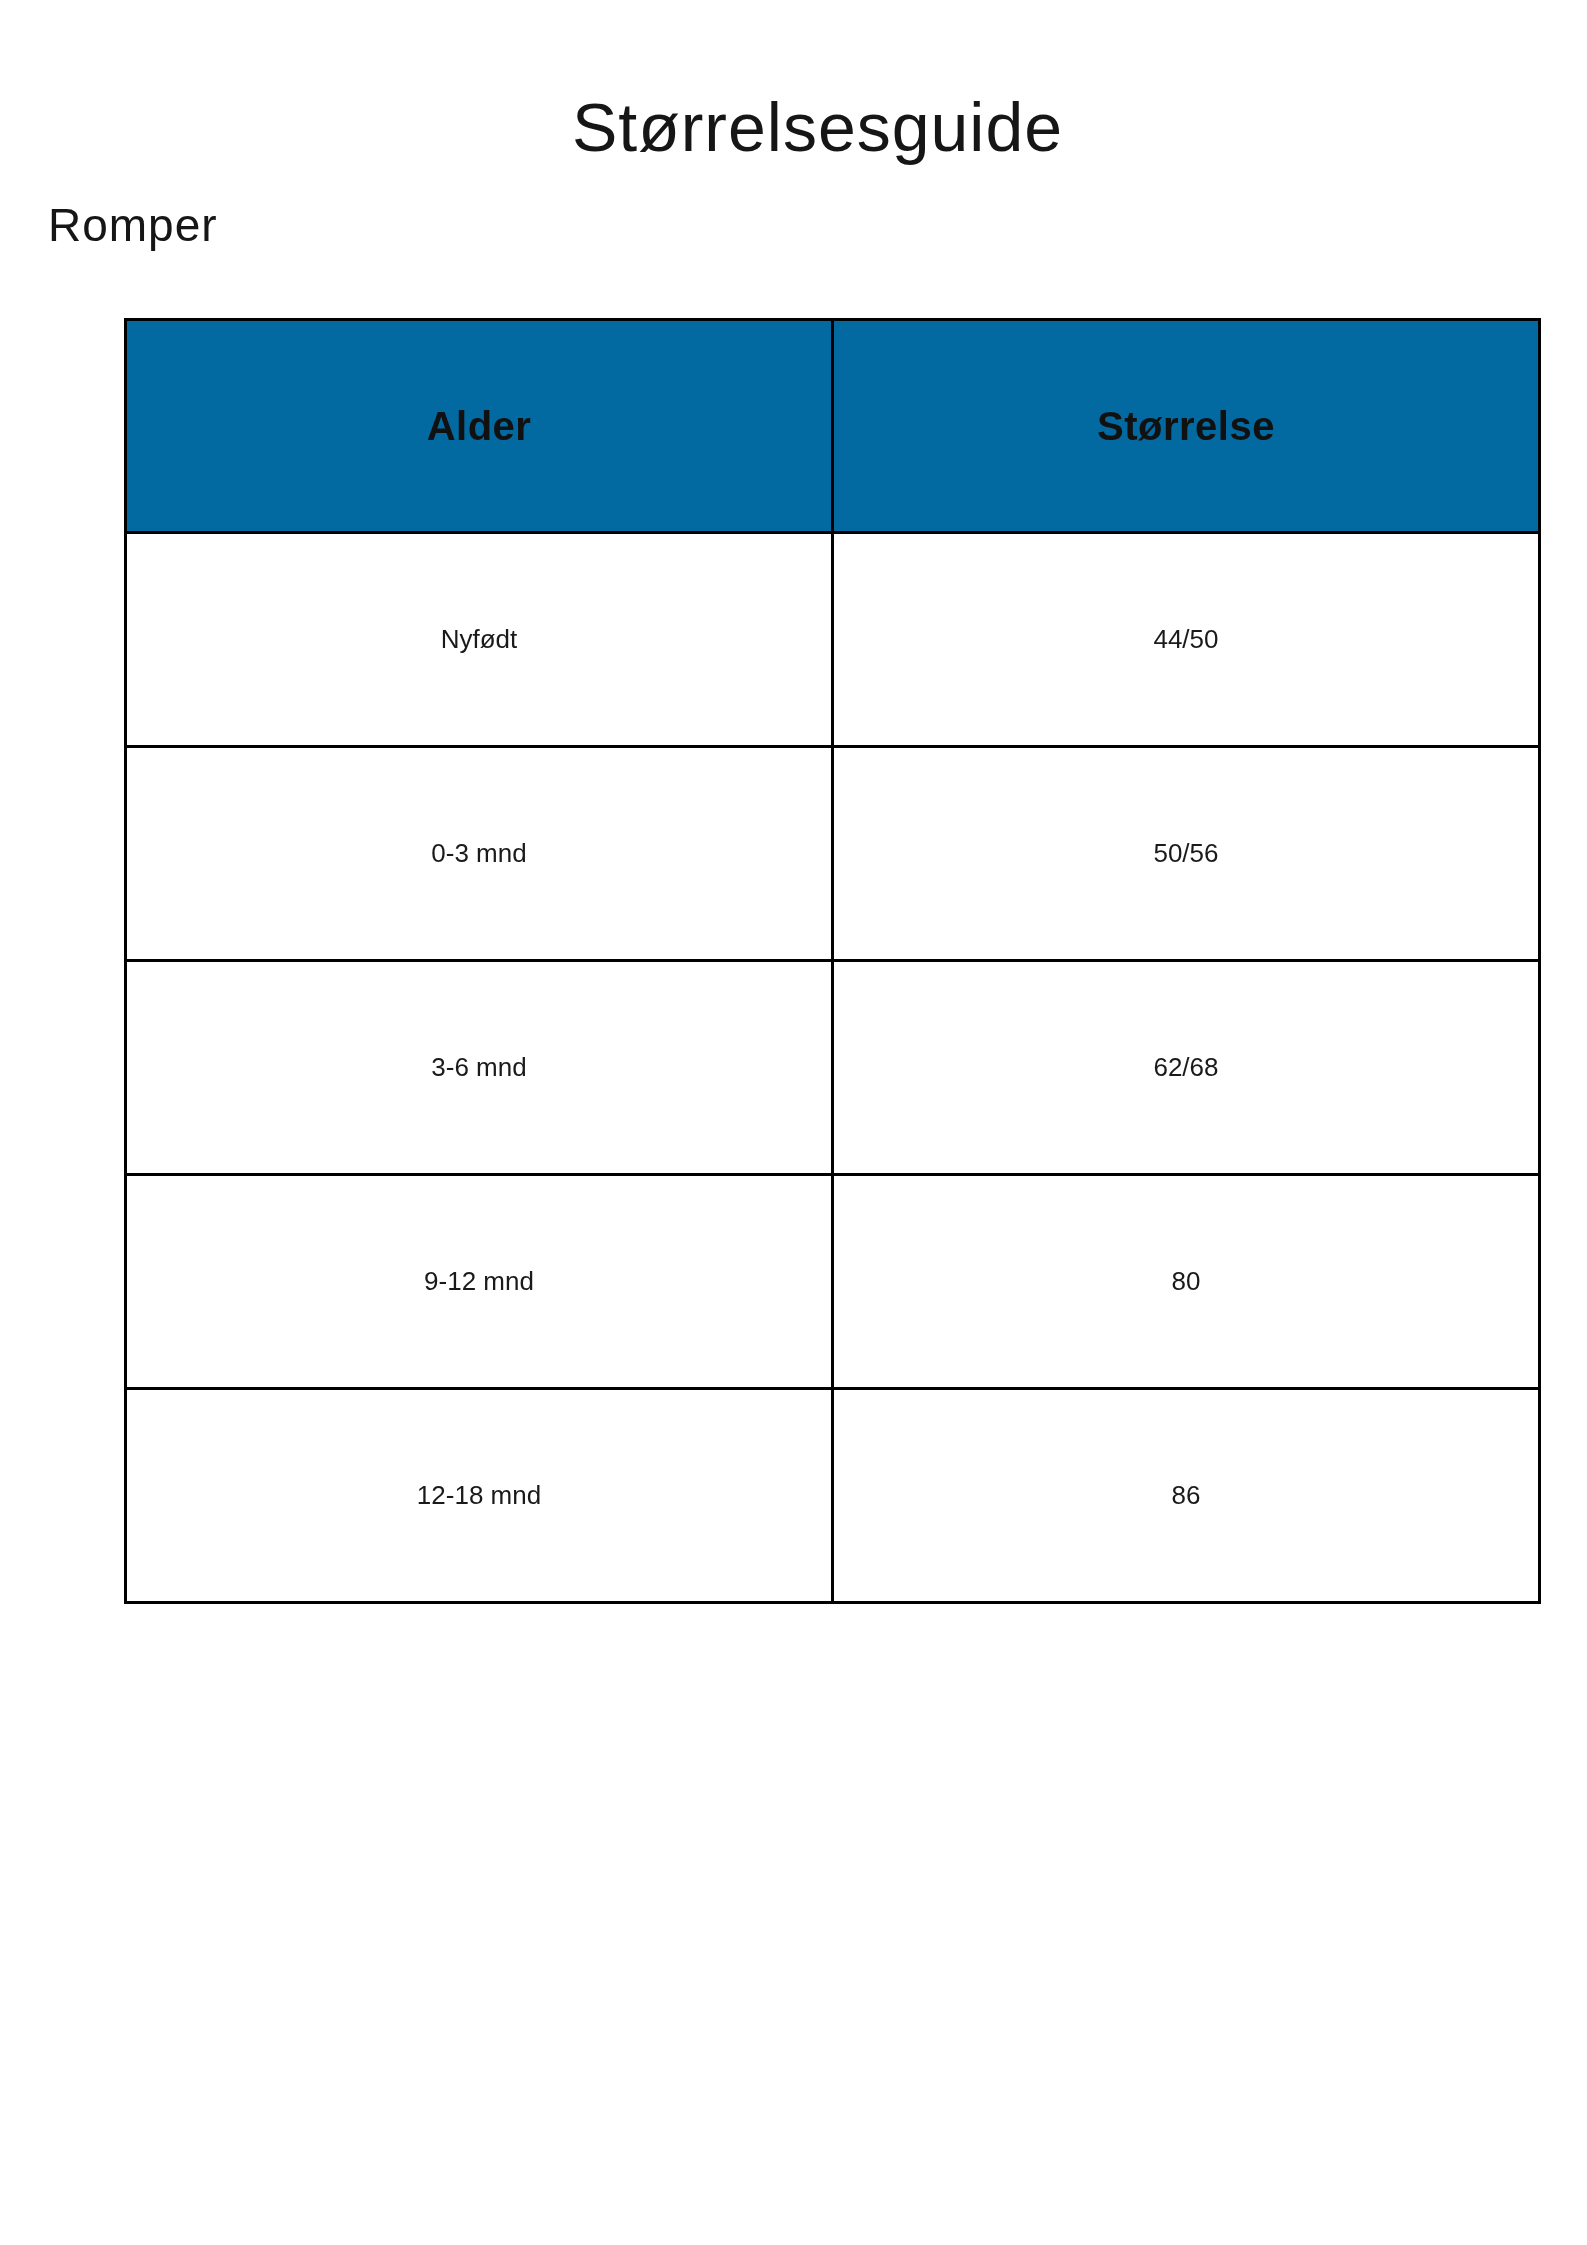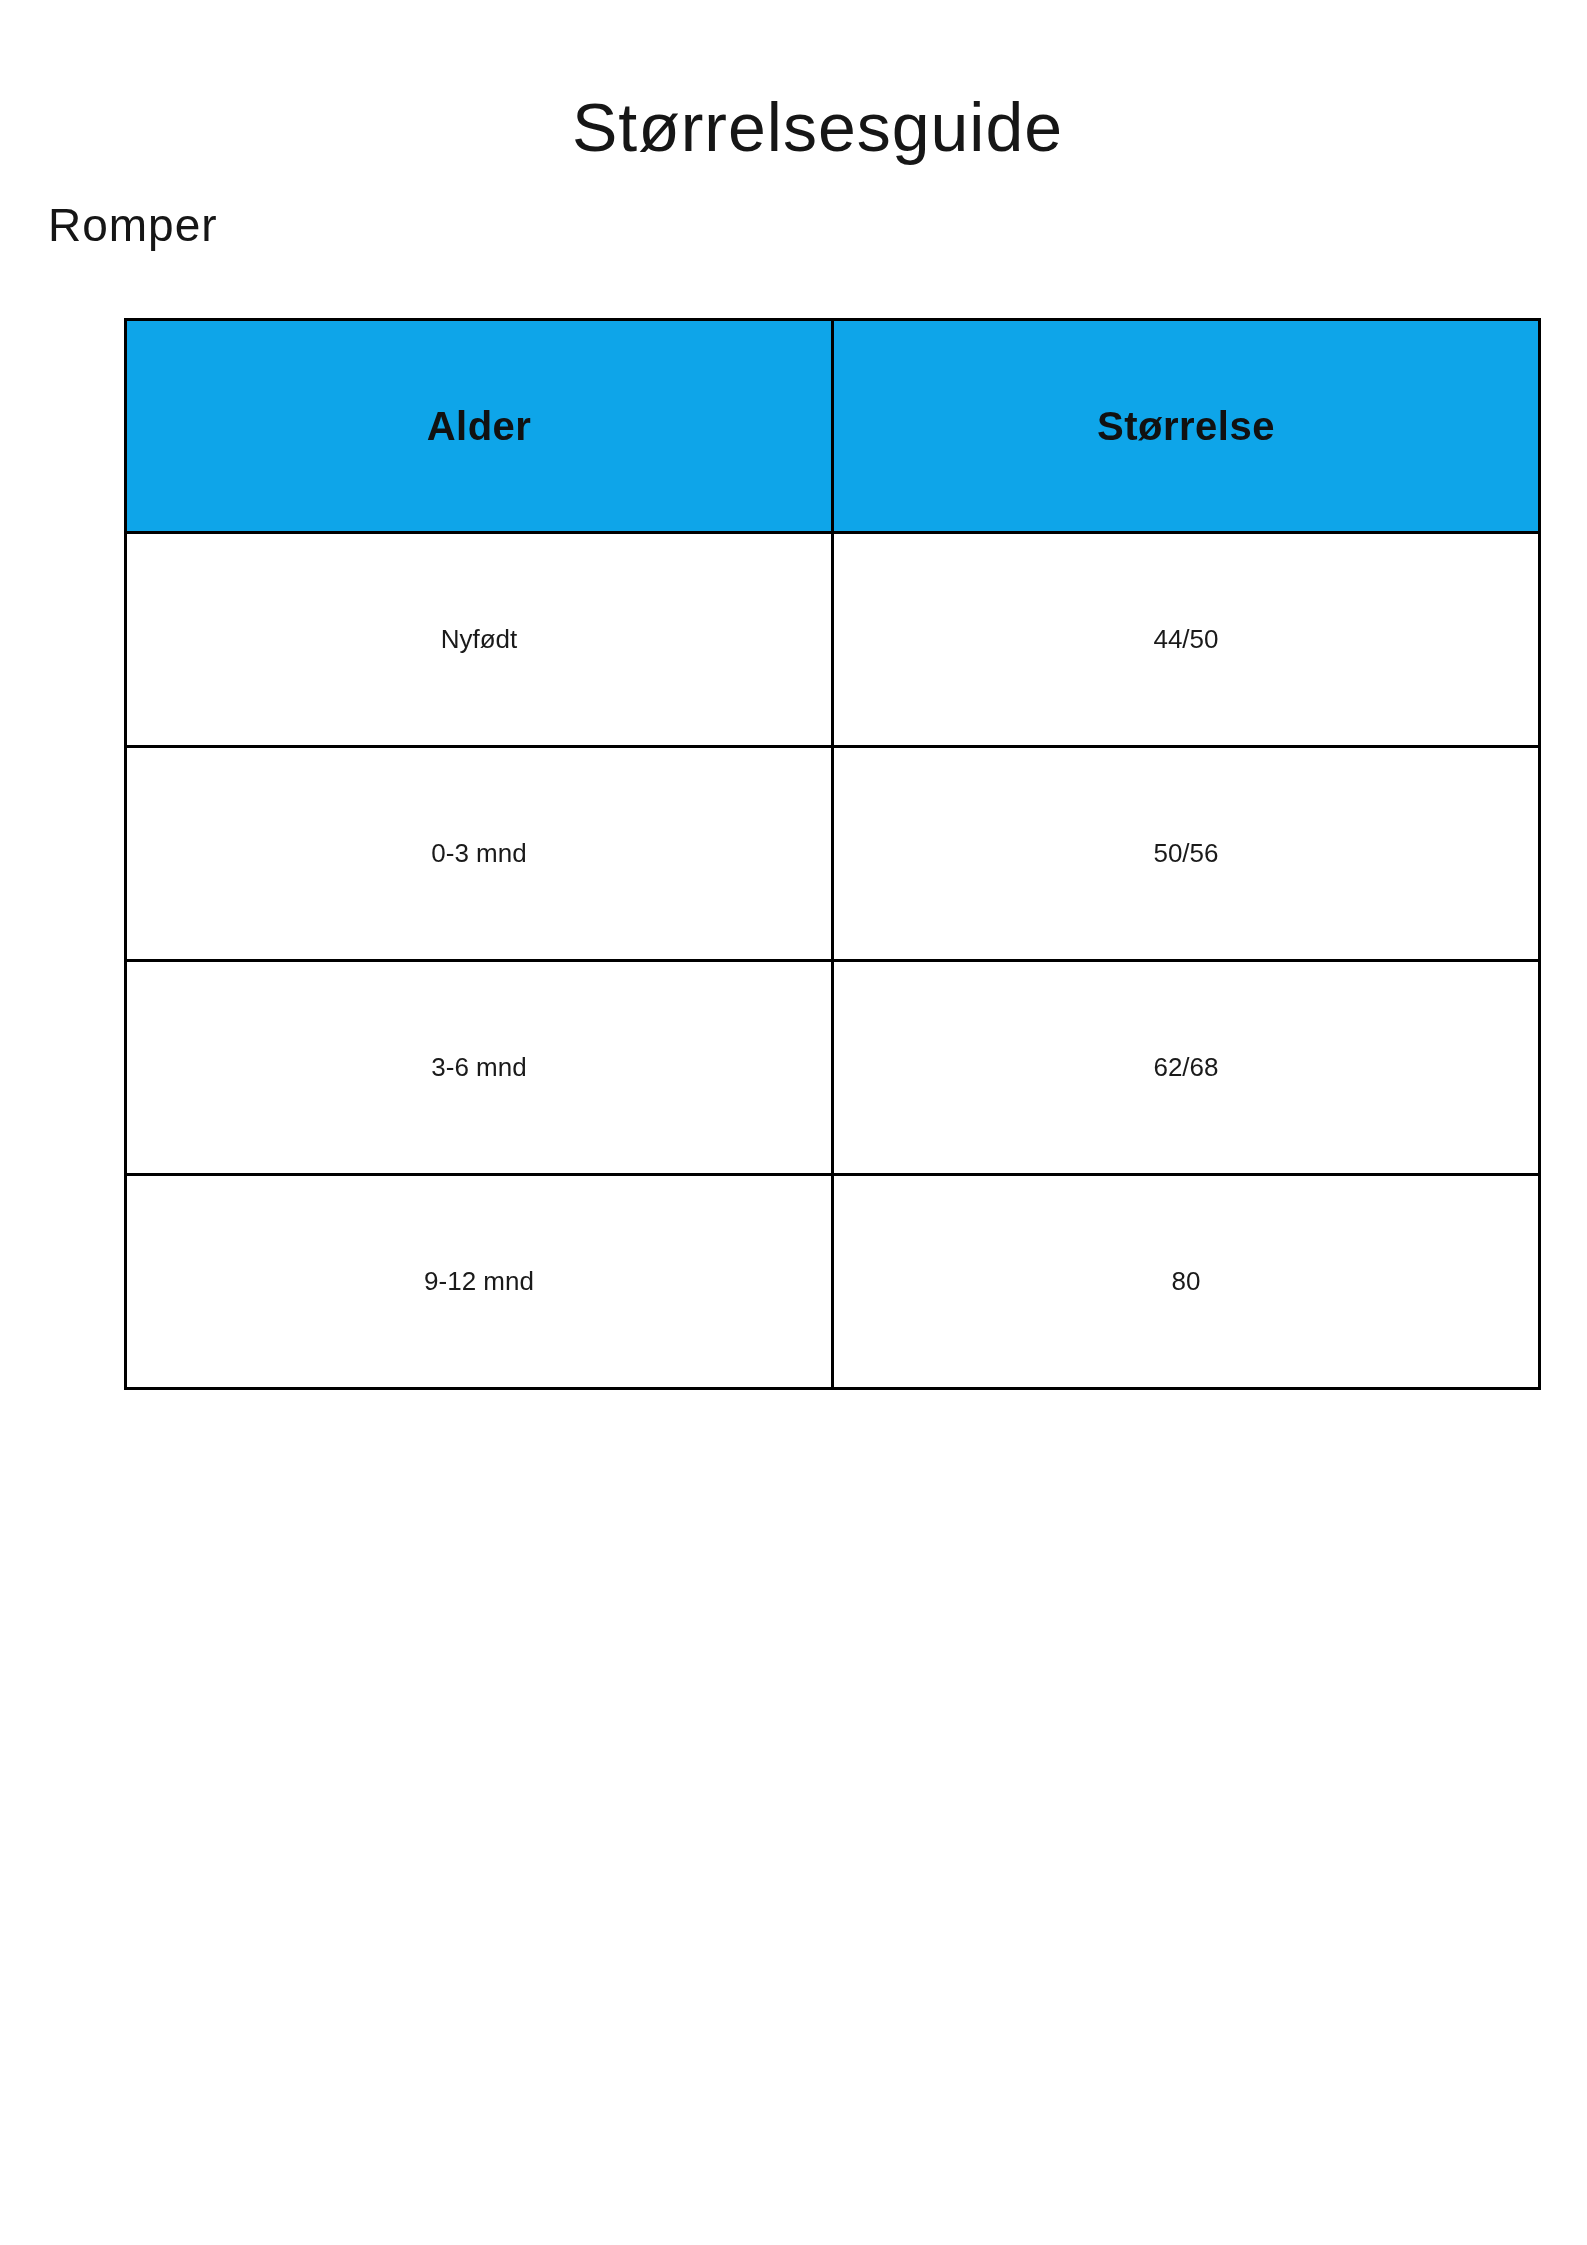--- a/index.html
+++ b/index.html
@@ -50,21 +50,21 @@
   .size-table th,
   .size-table td {
     border: 3px solid #000000;
     text-align: center;
     vertical-align: middle;
     width: 50%;
   }
 
   .size-table th {
     height: 213px;
-    background: #0ea5e9;
+    background: #0369a1;
     font-size: 40px;
     font-weight: 700;
     letter-spacing: 0.5px;
     color: #111111;
   }
 
   .size-table td {
     height: 214px;
     background: #ffffff;
     font-size: 26px;
@@ -98,16 +98,20 @@
         <td>50/56</td>
       </tr>
       <tr>
         <td>3-6 mnd</td>
         <td>62/68</td>
       </tr>
       <tr>
         <td>9-12 mnd</td>
         <td>80</td>
       </tr>
+      <tr>
+        <td>12-18 mnd</td>
+        <td>86</td>
+      </tr>
     </tbody>
   </table>
 
 </div>
 
 </body></html>

